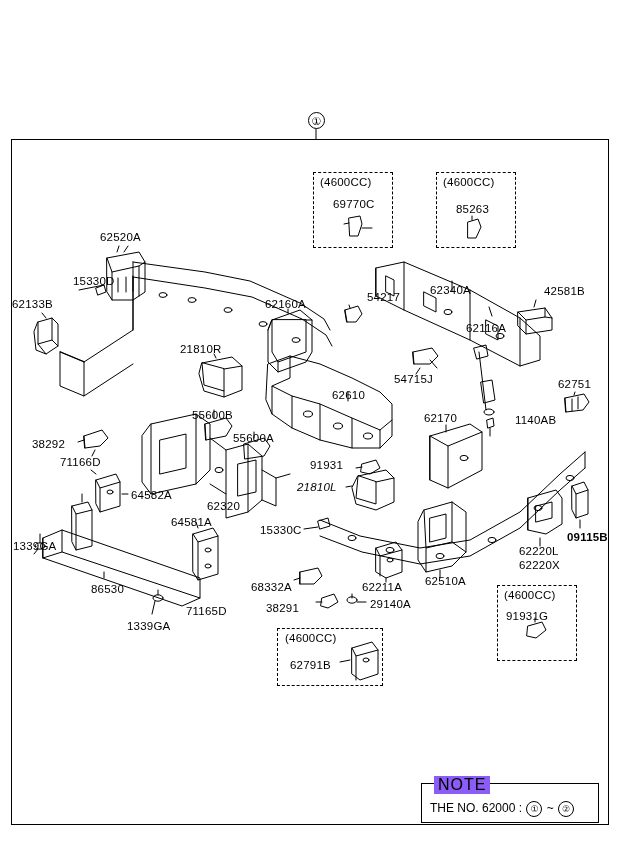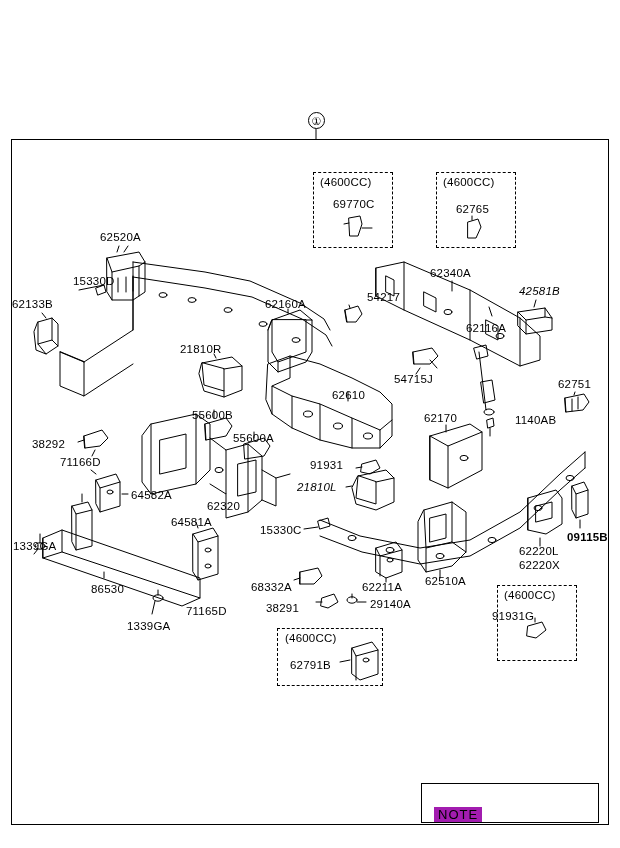--- a/index.html
+++ b/index.html
@@ -59,25 +59,24 @@
     top: 783px;
     width: 178px;
     height: 40px;
     border: 1px solid #000;
     box-sizing: border-box;
   }
   .note-label {
     position: absolute;
     left: 434px;
     top: 776px;
-    background: #a21caf;
+    background: #8b5cf6;
     padding: 0 4px;
-    font-size: 13px;
+    font-size: 16px;
     letter-spacing: 1px;
-    margin-top: 31px;
   }
   .note-text {
     position: absolute;
     left: 430px;
     top: 801px;
     font-size: 12px;
     white-space: nowrap;
   }
   .note-text .inline-circle {
     display: inline-block;
@@ -113,37 +112,37 @@
 
   <div class="dashbox" style="left:313px; top:172px; width:80px; height:76px;"></div>
   <div class="dashbox" style="left:436px; top:172px; width:80px; height:76px;"></div>
   <div class="dashbox" style="left:497px; top:585px; width:80px; height:76px;"></div>
   <div class="dashbox" style="left:277px; top:628px; width:106px; height:58px;"></div>
 
   <div class="callout" style="left:320px; top:176px;">(4600CC)</div>
   <div class="callout" style="left:333px; top:198px;">69770C</div>
 
   <div class="callout" style="left:443px; top:176px;">(4600CC)</div>
-  <div class="callout" style="left:456px; top:203px;">62765</div>
+  <div class="callout" style="left:456px; top:203px;">85263</div>
 
   <div class="callout" style="left:504px; top:589px;">(4600CC)</div>
-  <div class="callout" style="left:492px; top:610px;">91931G</div>
+  <div class="callout" style="left:506px; top:610px;">91931G</div>
 
   <div class="callout" style="left:285px; top:632px;">(4600CC)</div>
   <div class="callout" style="left:290px; top:659px;">62791B</div>
 
   <div class="callout" style="left:100px; top:231px;">62520A</div>
   <div class="callout" style="left:49px; top:275px;margin-left:24px;">15330D</div>
   <div class="callout" style="left:12px; top:298px;">62133B</div>
   <div class="callout" style="left:180px; top:343px;">21810R</div>
   <div class="callout" style="left:265px; top:298px;">62160A</div>
   <div class="callout" style="left:332px; top:291px;margin-left:35px;">54217</div>
-  <div class="callout" style="left:430px; top:267px;">62340A</div>
+  <div class="callout" style="left:430px; top:284px;">62340A</div>
   <div class="callout" style="left:466px; top:277px;margin-top:45px;">62116A</div>
-  <div class="callout" style="left:519px; top:285px;font-style:italic;">42581B</div>
+  <div class="callout" style="left:544px; top:285px;">42581B</div>
   <div class="callout" style="left:394px; top:373px;">54715J</div>
   <div class="callout" style="left:558px; top:378px;">62751</div>
   <div class="callout" style="left:332px; top:389px;">62610</div>
   <div class="callout" style="left:424px; top:412px;">62170</div>
   <div class="callout" style="left:498px; top:414px;margin-left:17px;">1140AB</div>
   <div class="callout" style="left:192px; top:409px;">55600B</div>
   <div class="callout" style="left:233px; top:432px;">55600A</div>
   <div class="callout" style="left:32px; top:438px;">38292</div>
   <div class="callout" style="left:60px; top:456px;">71166D</div>
   <div class="callout" style="left:131px; top:489px;">64582A</div>
@@ -160,20 +159,28 @@
   <div class="callout" style="left:266px; top:602px;">38291</div>
   <div class="callout" style="left:362px; top:581px;">62211A</div>
   <div class="callout" style="left:370px; top:598px;">29140A</div>
   <div class="callout" style="left:425px; top:575px;">62510A</div>
   <div class="callout" style="left:567px; top:531px;font-weight:bold;">09115B</div>
   <div class="callout" style="left:519px; top:545px;">62220L</div>
   <div class="callout" style="left:519px; top:559px;">62220X</div>
 
   <div class="note-box"></div>
   <div class="note-label">NOTE</div>
+  <div class="note-text">
+    <span>THE NO.</span>
+    <span>62000</span>
+    <span>:</span>
+    <span class="inline-circle">①</span>
+    <span>~</span>
+    <span class="inline-circle">②</span>
+  </div>
 
   <svg class="art" viewBox="0 0 620 848">
     <g fill="none" stroke="#000" stroke-width="1" stroke-linejoin="round" stroke-linecap="round">
 
       <line x1="316" y1="129" x2="316" y2="139"></line>
 
       <path d="M133,262 L205,272 L250,281 L300,303 L324,319 L330,330"></path>
       <path d="M133,277 L205,288 L252,297 L302,319 L326,335 L332,346"></path>
       <path d="M60,352 L60,386 L84,396 L84,362 Z"></path>
       <path d="M60,352 L84,362"></path>

